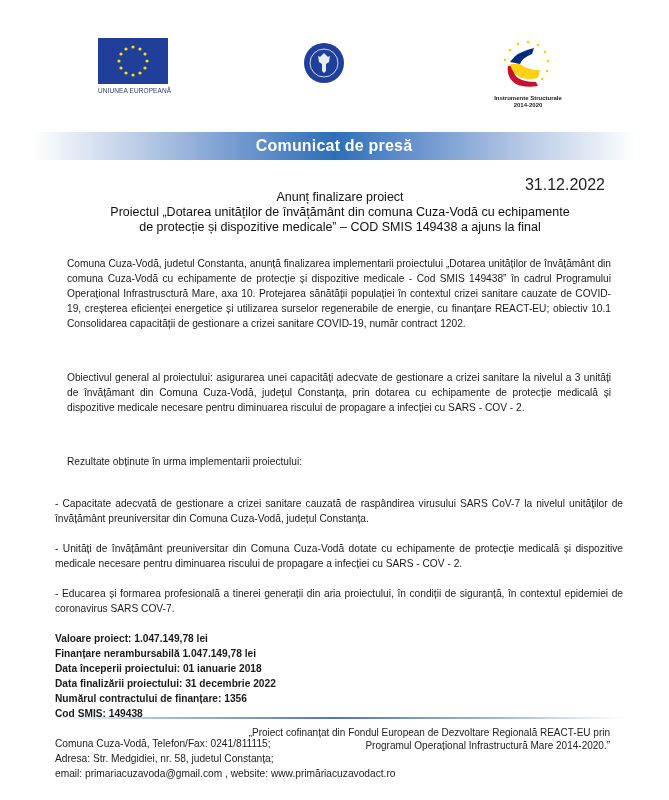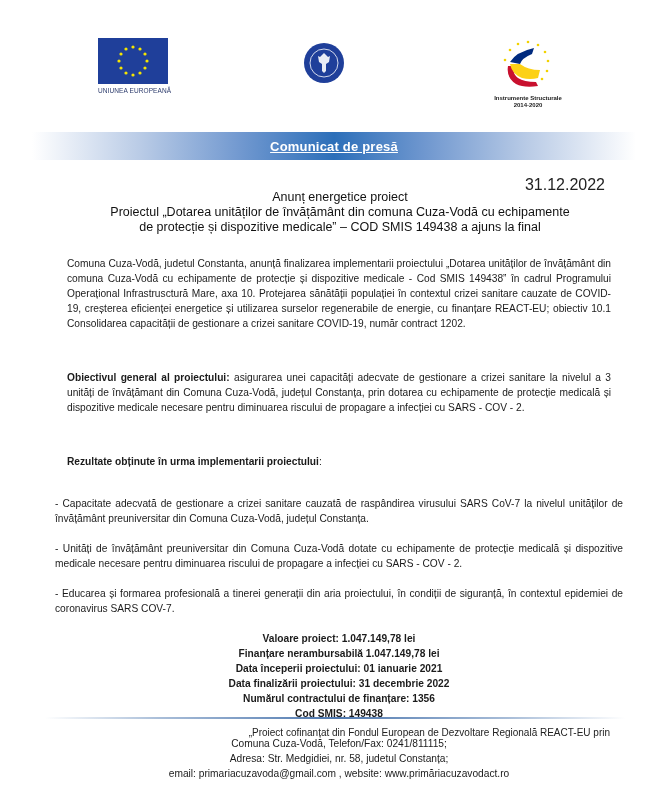--- a/index.html
+++ b/index.html
@@ -15,32 +15,32 @@
   .eu-label { font-size: 6.5px; color: #2b3a6b; margin-top: 3px; letter-spacing: 0.1px; white-space: nowrap; }
   .gov-logo { position: absolute; left: 303px; top: 42px; width: 42px; height: 42px; }
   .is-logo { position: absolute; left: 488px; top: 38px; width: 80px; height: 72px; text-align: center; }
   .is-label { font-size: 6px; font-weight: bold; color: #222; line-height: 7px; margin-top: 1px; }
 
   .banner {
     position: absolute; left: 32px; top: 132px; width: 604px; height: 28px;
     background: linear-gradient(to right, #ffffff 0%, #b9cbe6 18%, #6f97cf 35%, #2c6fb9 50%, #6f97cf 65%, #b9cbe6 82%, #ffffff 100%);
     display: flex; align-items: center; justify-content: center;
   }
-  .banner-title { color: #ffffff; font-size: 13px; font-weight: bold; letter-spacing: 0.2px; text-decoration: underline; }
+  .banner-title { color: #ffffff; font-size: 16px; font-weight: bold; letter-spacing: 0.2px; }
 
   .date { position: absolute; right: 64px; top: 176px; font-size: 16px; color: #222; }
   .headline { position: absolute; left: 60px; width: 560px; top: 190px; text-align: center; font-size: 12.5px; line-height: 15px; color: #111; }
   .headline div { white-space: nowrap; }
 
   .body { position: absolute; left: 55px; width: 568px; top: 244px; font-size: 10.2px; line-height: 15px; color: #1b1b1b; }
   .para { text-align: justify; margin: 12px; }
   .gap { height: 15px; }
-  .b { font-weight: bold; }
+  .b { font-weight: normal; }
   .list-item { text-align: justify; margin: 0; }
-  .kv { margin: 0; font-weight: normal; text-align: center; }
+  .kv { margin: 0; font-weight: normal; }
   .kv .k { font-weight: bold; }
 
   .sep { position: absolute; left: 45px; top: 717px; width: 580px; height: 2px;
     background: linear-gradient(to right, #ffffff 0%, #a8bdd8 20%, #4f79b0 50%, #a8bdd8 80%, #ffffff 100%); }
   .footer { position: absolute; left: 60px; width: 550px; top: 726px; text-align: right; font-size: 10px; line-height: 13px; color: #222; }
 </style>
 </head>
 <body>
 
 <div class="logos">
@@ -98,51 +98,52 @@
   </div>
 </div>
 
 <div class="banner">
   <span class="banner-title">Comunicat de presă</span>
 </div>
 
 <div class="date">31.12.2022</div>
 
 <div class="headline">
-  <div>Anunț energetice proiect</div>
+  <div>Anunț finalizare proiect</div>
   <div>Proiectul „Dotarea unităților de învățământ din comuna Cuza-Vodă cu echipamente</div>
   <div>de protecție și dispozitive medicale” – COD SMIS 149438 a ajuns la final</div>
 </div>
 
 <div class="body">
   <p class="para">Comuna Cuza-Vodă, judetul Constanta, anunță finalizarea implementarii proiectului  „Dotarea unităților de învățământ din comuna Cuza-Vodă cu echipamente de protecție și dispozitive medicale - Cod SMIS 149438” în cadrul Programului Operațional Infrastrusctură Mare, axa 10. Protejarea sănătății populației în contextul crizei sanitare cauzate de COVID-19, creșterea eficienței energetice și utilizarea surselor regenerabile de energie, cu finanțare REACT-EU; obiectiv 10.1 Consolidarea capacității de gestionare a crizei sanitare COVID-19, număr contract 1202.</p>
   <div class="gap"></div>
   <p class="para"><span class="b">Obiectivul general al proiectului:</span><span> asigurarea unei capacități adecvate de gestionare a crizei sanitare la nivelul a 3 unități de învățămant din Comuna Cuza-Vodă, județul Constanța, prin dotarea cu echipamente de protecție medicală și dispozitive medicale necesare pentru diminuarea riscului de propagare a infecției cu SARS - COV - 2.</span></p>
   <div class="gap"></div>
   <p class="para"><span class="b">Rezultate obținute în urma implementarii proiectului</span><span>:</span></p>
   <div class="gap"></div>
   <p class="list-item">- Capacitate adecvată de gestionare a crizei sanitare cauzată de raspândirea virusului SARS CoV-7 la nivelul unităților de învățământ preuniversitar din Comuna Cuza-Vodă, județul Constanța.</p>
   <div class="gap"></div>
   <p class="list-item">- Unități de învățământ preuniversitar din Comuna Cuza-Vodă dotate cu echipamente de protecție medicală și dispozitive medicale necesare pentru diminuarea riscului de propagare a infecției cu SARS - COV - 2.</p>
   <div class="gap"></div>
   <p class="list-item">- Educarea și formarea profesională a tinerei generații din aria proiectului, în condiții de siguranță, în contextul epidemiei de coronavirus SARS COV-7.</p>
   <div class="gap"></div>
   <div>
     <p class="kv"><span class="k">Valoare proiect: 1.047.149,78 lei</span></p>
     <p class="kv"><span class="k">Finanțare nerambursabilă 1.047.149,78 lei</span></p>
-    <p class="kv"><span class="k">Data începerii proiectului: 01 ianuarie 2021</span></p>
+    <p class="kv"><span class="k">Data începerii proiectului: 01 ianuarie 2018</span></p>
     <p class="kv"><span class="k">Data finalizării proiectului: 31 decembrie 2022</span></p>
     <p class="kv"><span class="k">Numărul contractului de finanțare: 1356</span></p>
     <p class="kv"><span class="k">Cod SMIS: 149438</span></p>
   </div>
   <div class="gap"></div>
   <div>
     <p class="kv">Comuna Cuza-Vodă, Telefon/Fax: 0241/811115;</p>
     <p class="kv">Adresa: Str. Medgidiei, nr. 58, judetul Constanța;</p>
     <p class="kv"><span>email: </span><span>primariacuzavoda@gmail.com</span><span> , website: </span><span>www.primăriacuzavodact.ro</span></p>
   </div>
 </div>
 
 <div class="sep"></div>
 
 <div class="footer">
   <div>„Proiect cofinanțat din Fondul European de Dezvoltare Regională REACT-EU prin</div>
+  <div>Programul Operațional Infrastructură Mare 2014-2020.”</div>
 </div>
 
 </body></html>

